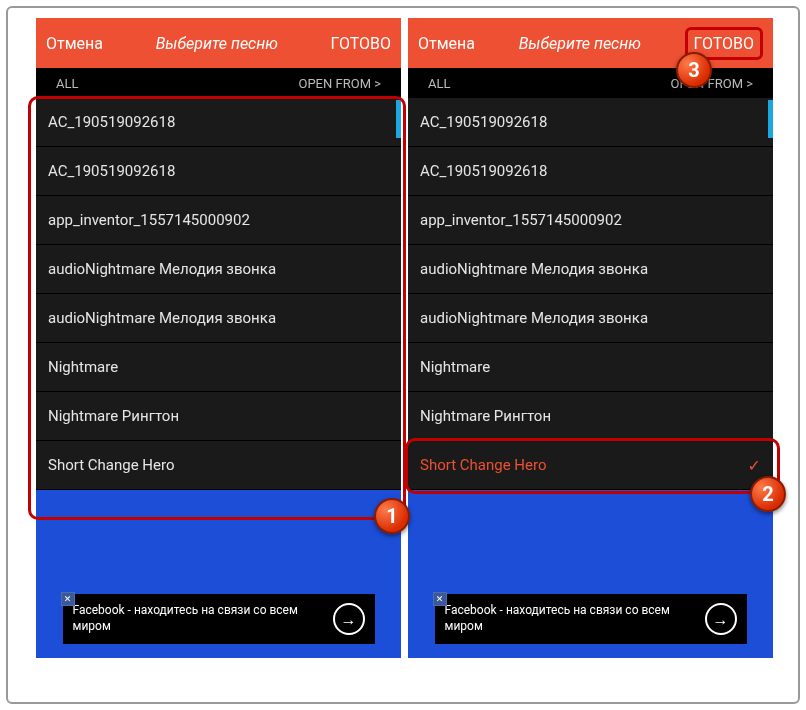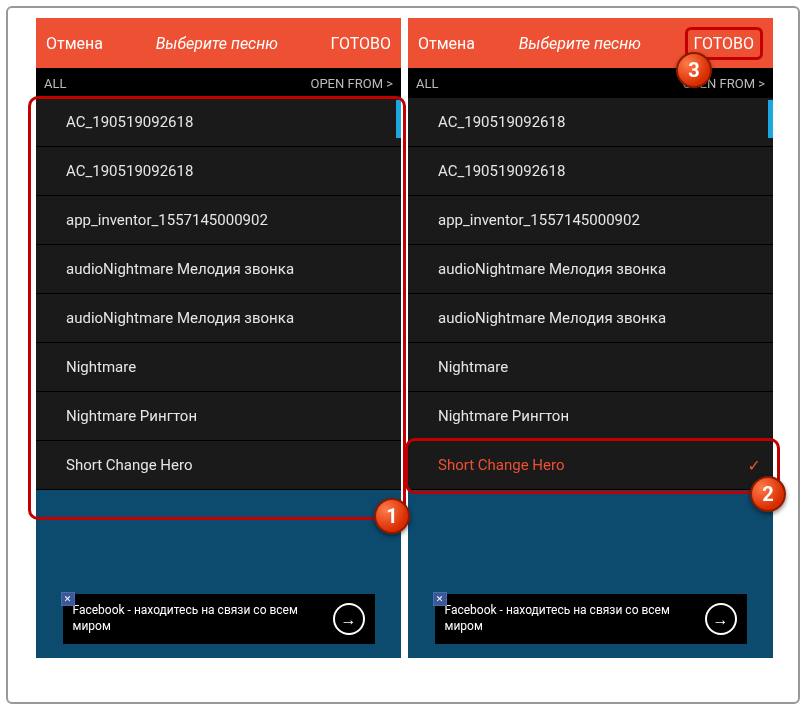--- a/index.html
+++ b/index.html
@@ -20,21 +20,21 @@
     border: 2px solid #999;
     border-radius: 6px;
     background: #fff;
     overflow: hidden;
   }
   .phone {
     position: absolute;
     top: 10px;
     width: 365px;
     height: 640px;
-    background: #0c4a6e;
+    background: #1d4ed8;
   }
   .phone-left { left: 28px; }
   .phone-right { left: 400px; }
 
   .header {
     height: 50px;
     background: #ed5032;
     display: flex;
     align-items: center;
     justify-content: space-between;
@@ -52,32 +52,32 @@
     padding: 4px 6px;
   }
 
   .subheader {
     height: 30px;
     background: #000;
     color: #bbb;
     display: flex;
     align-items: center;
     justify-content: space-between;
-    padding: 0 8px;
+    padding: 0 20px;
     font-size: 13px;
   }
 
   .list {
     background: #1a1a1a;
   }
   .row {
     height: 49px;
     display: flex;
     align-items: center;
-    padding: 0 30px;
+    padding: 0 12px;
     color: #e6e6e6;
     font-size: 15px;
     border-bottom: 1px solid #000;
     position: relative;
   }
   .row.selected {
     color: #ed5032;
   }
   .check {
     position: absolute;

